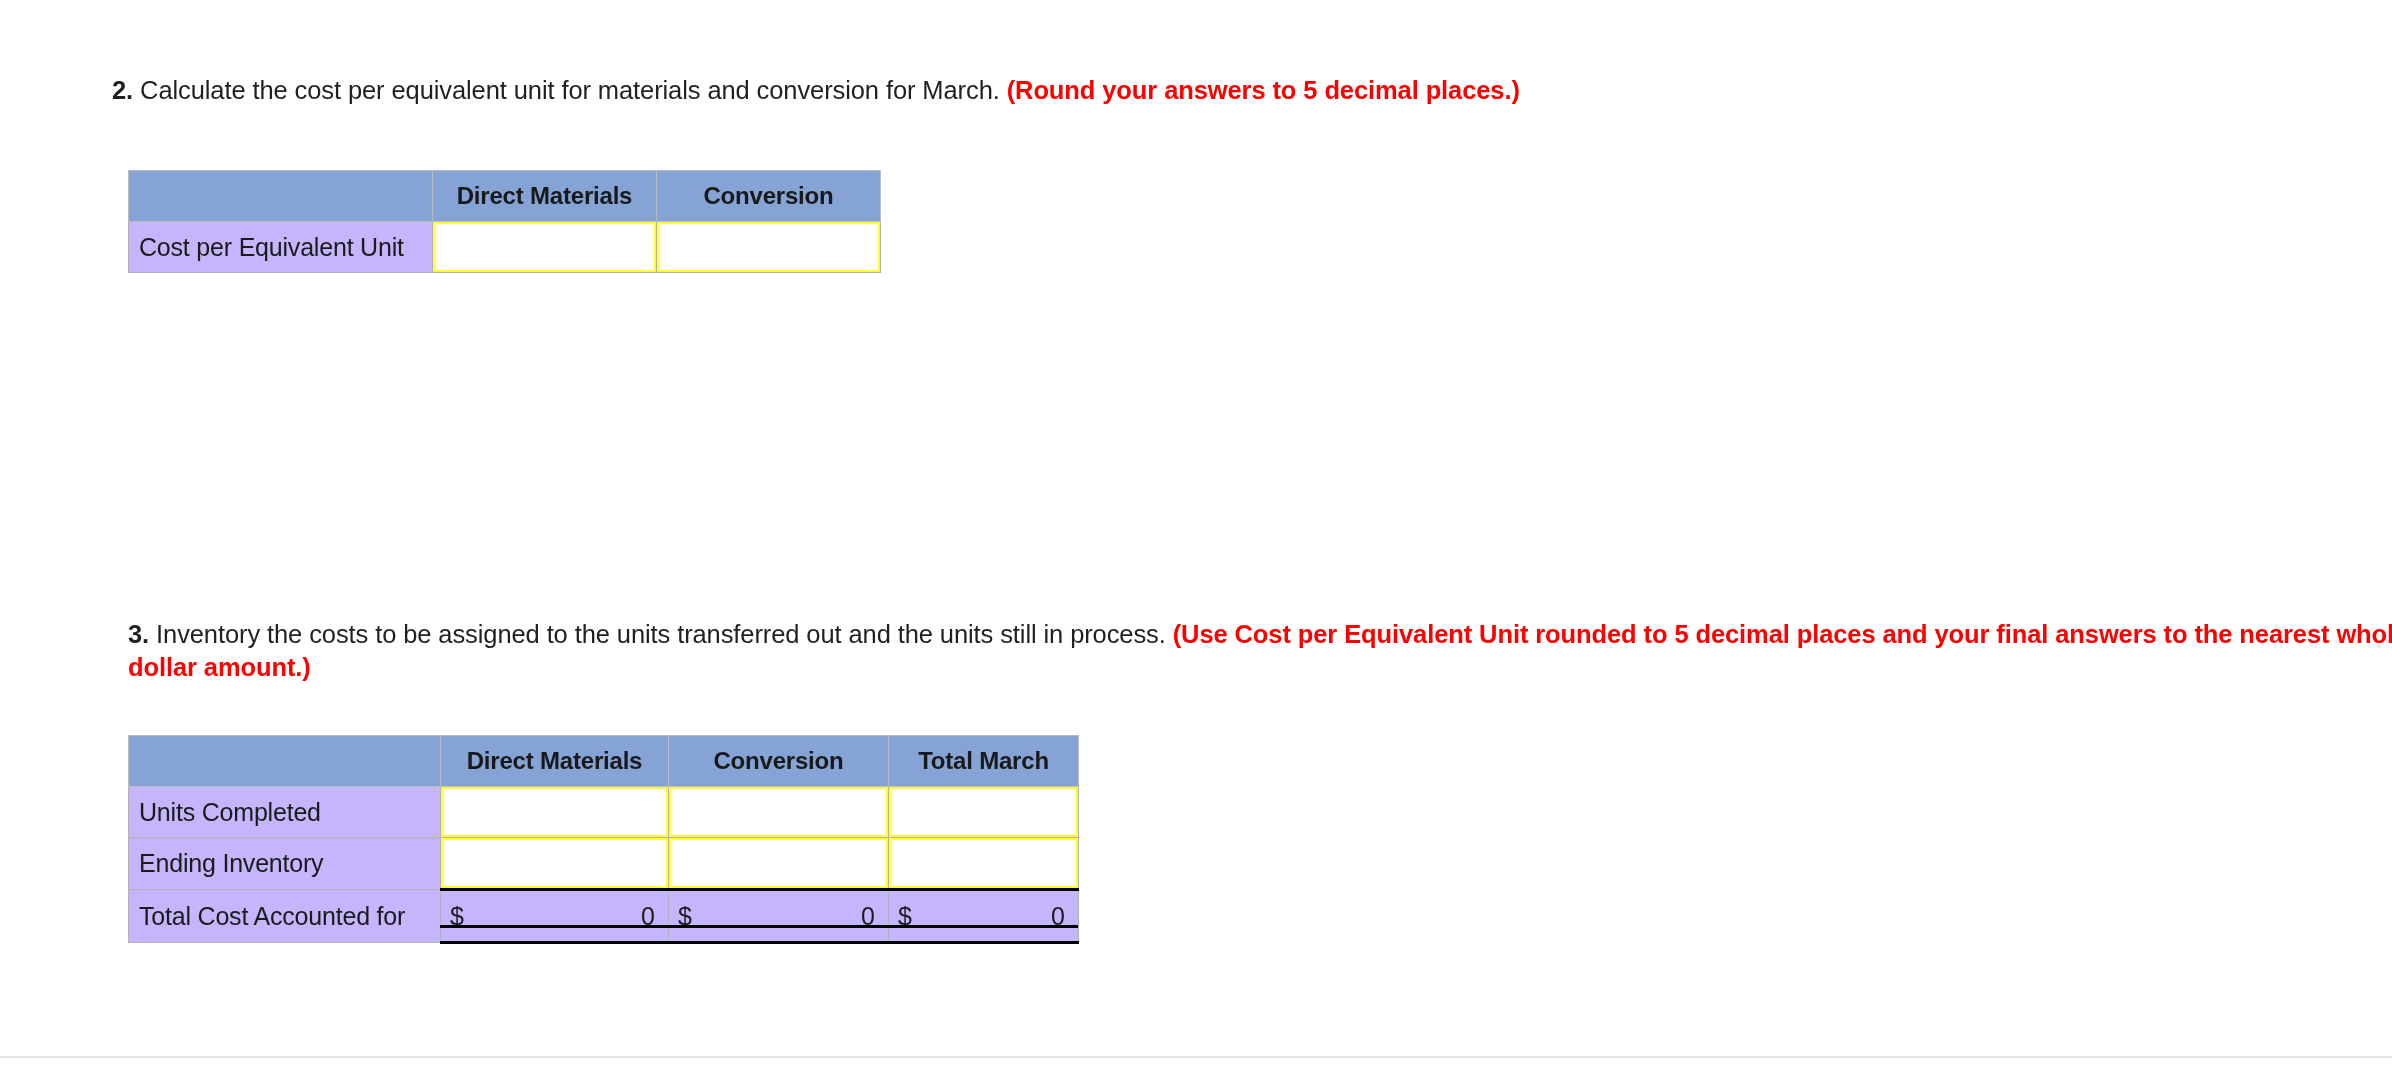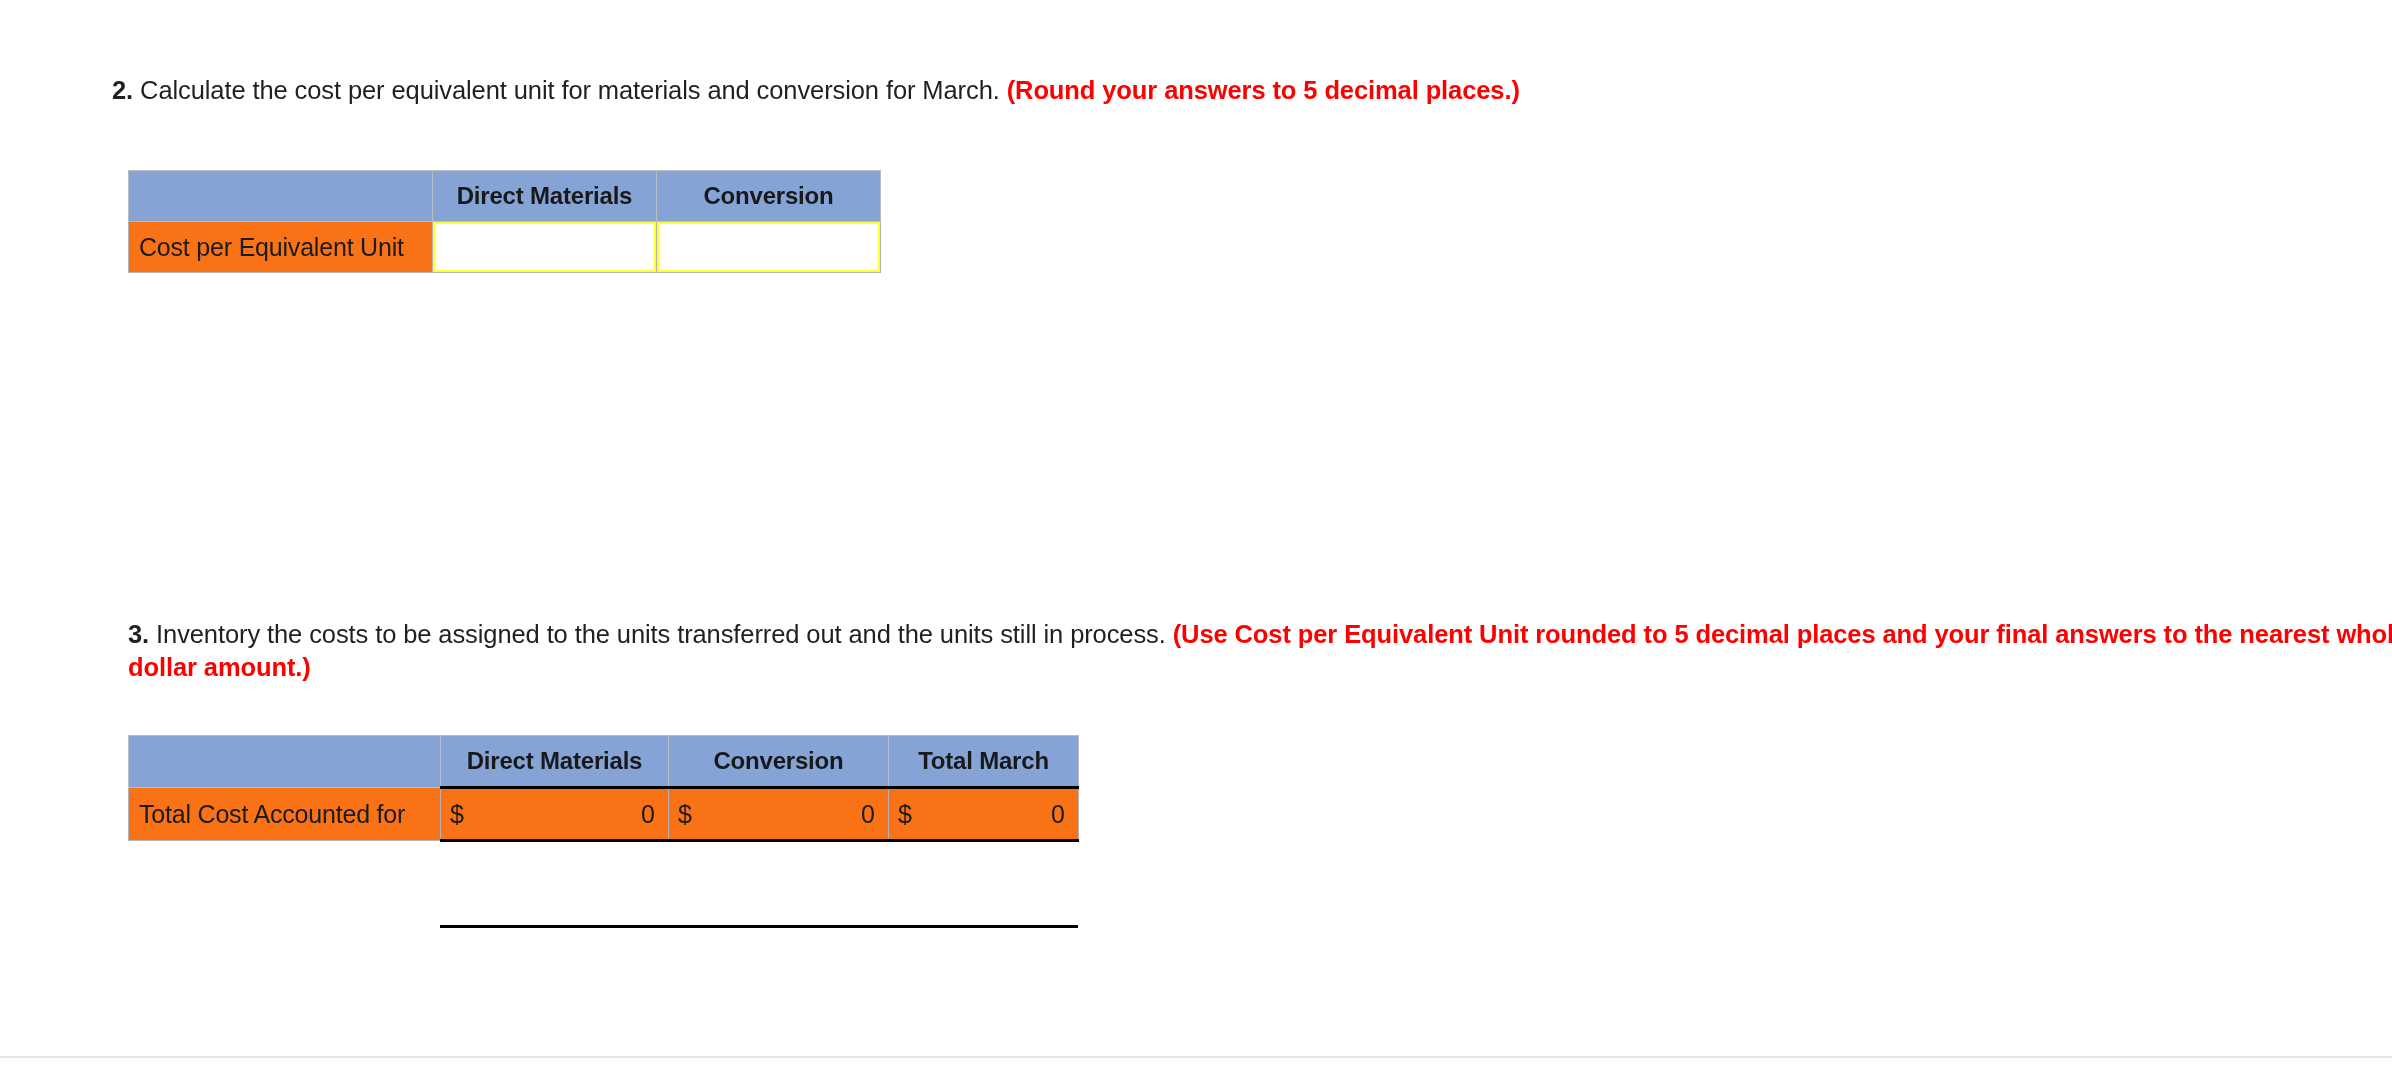--- a/index.html
+++ b/index.html
@@ -53,21 +53,21 @@
     border-collapse: collapse;
     table-layout: fixed;
     font-size: 24px;
     color: #1b1b1b;
     padding-left: 28px;
   }
   .sheet td, .sheet th {
     padding: 0;
     margin: 0;
     border: 1px solid #b3b3b3;
-    background: #f97316;
+    background: #c4b5fd;
     height: 50px;
     vertical-align: middle;
     font-weight: normal;
   }
   .sheet th.hdr {
     background: #85a3d4;
     border: 1px solid #b9bcc2;
     color: #18191b;
     font-weight: bold;
     text-align: center;
@@ -199,20 +199,44 @@
   <thead>
     <tr>
       <th class="hdr-blank"></th>
       <th class="hdr">Direct Materials</th>
       <th class="hdr">Conversion</th>
       <th class="hdr">Total March</th>
     </tr>
   </thead>
   <tbody>
     <tr>
+      <td class="rowlabel">Units Completed</td>
+      <td class="inputcell">
+        <span class="ibox"></span>
+      </td>
+      <td class="inputcell">
+        <span class="ibox"></span>
+      </td>
+      <td class="inputcell">
+        <span class="ibox"></span>
+      </td>
+    </tr>
+    <tr>
+      <td class="rowlabel">Ending Inventory</td>
+      <td class="inputcell">
+        <span class="ibox"></span>
+      </td>
+      <td class="inputcell">
+        <span class="ibox"></span>
+      </td>
+      <td class="inputcell">
+        <span class="ibox"></span>
+      </td>
+    </tr>
+    <tr>
       <td class="rowlabel rowlabel-total">Total Cost Accounted for</td>
       <td class="totalcell">
         <span class="dollar">$</span>
         <span class="amount">0</span>
       </td>
       <td class="totalcell">
         <span class="dollar">$</span>
         <span class="amount">0</span>
       </td>
       <td class="totalcell">

